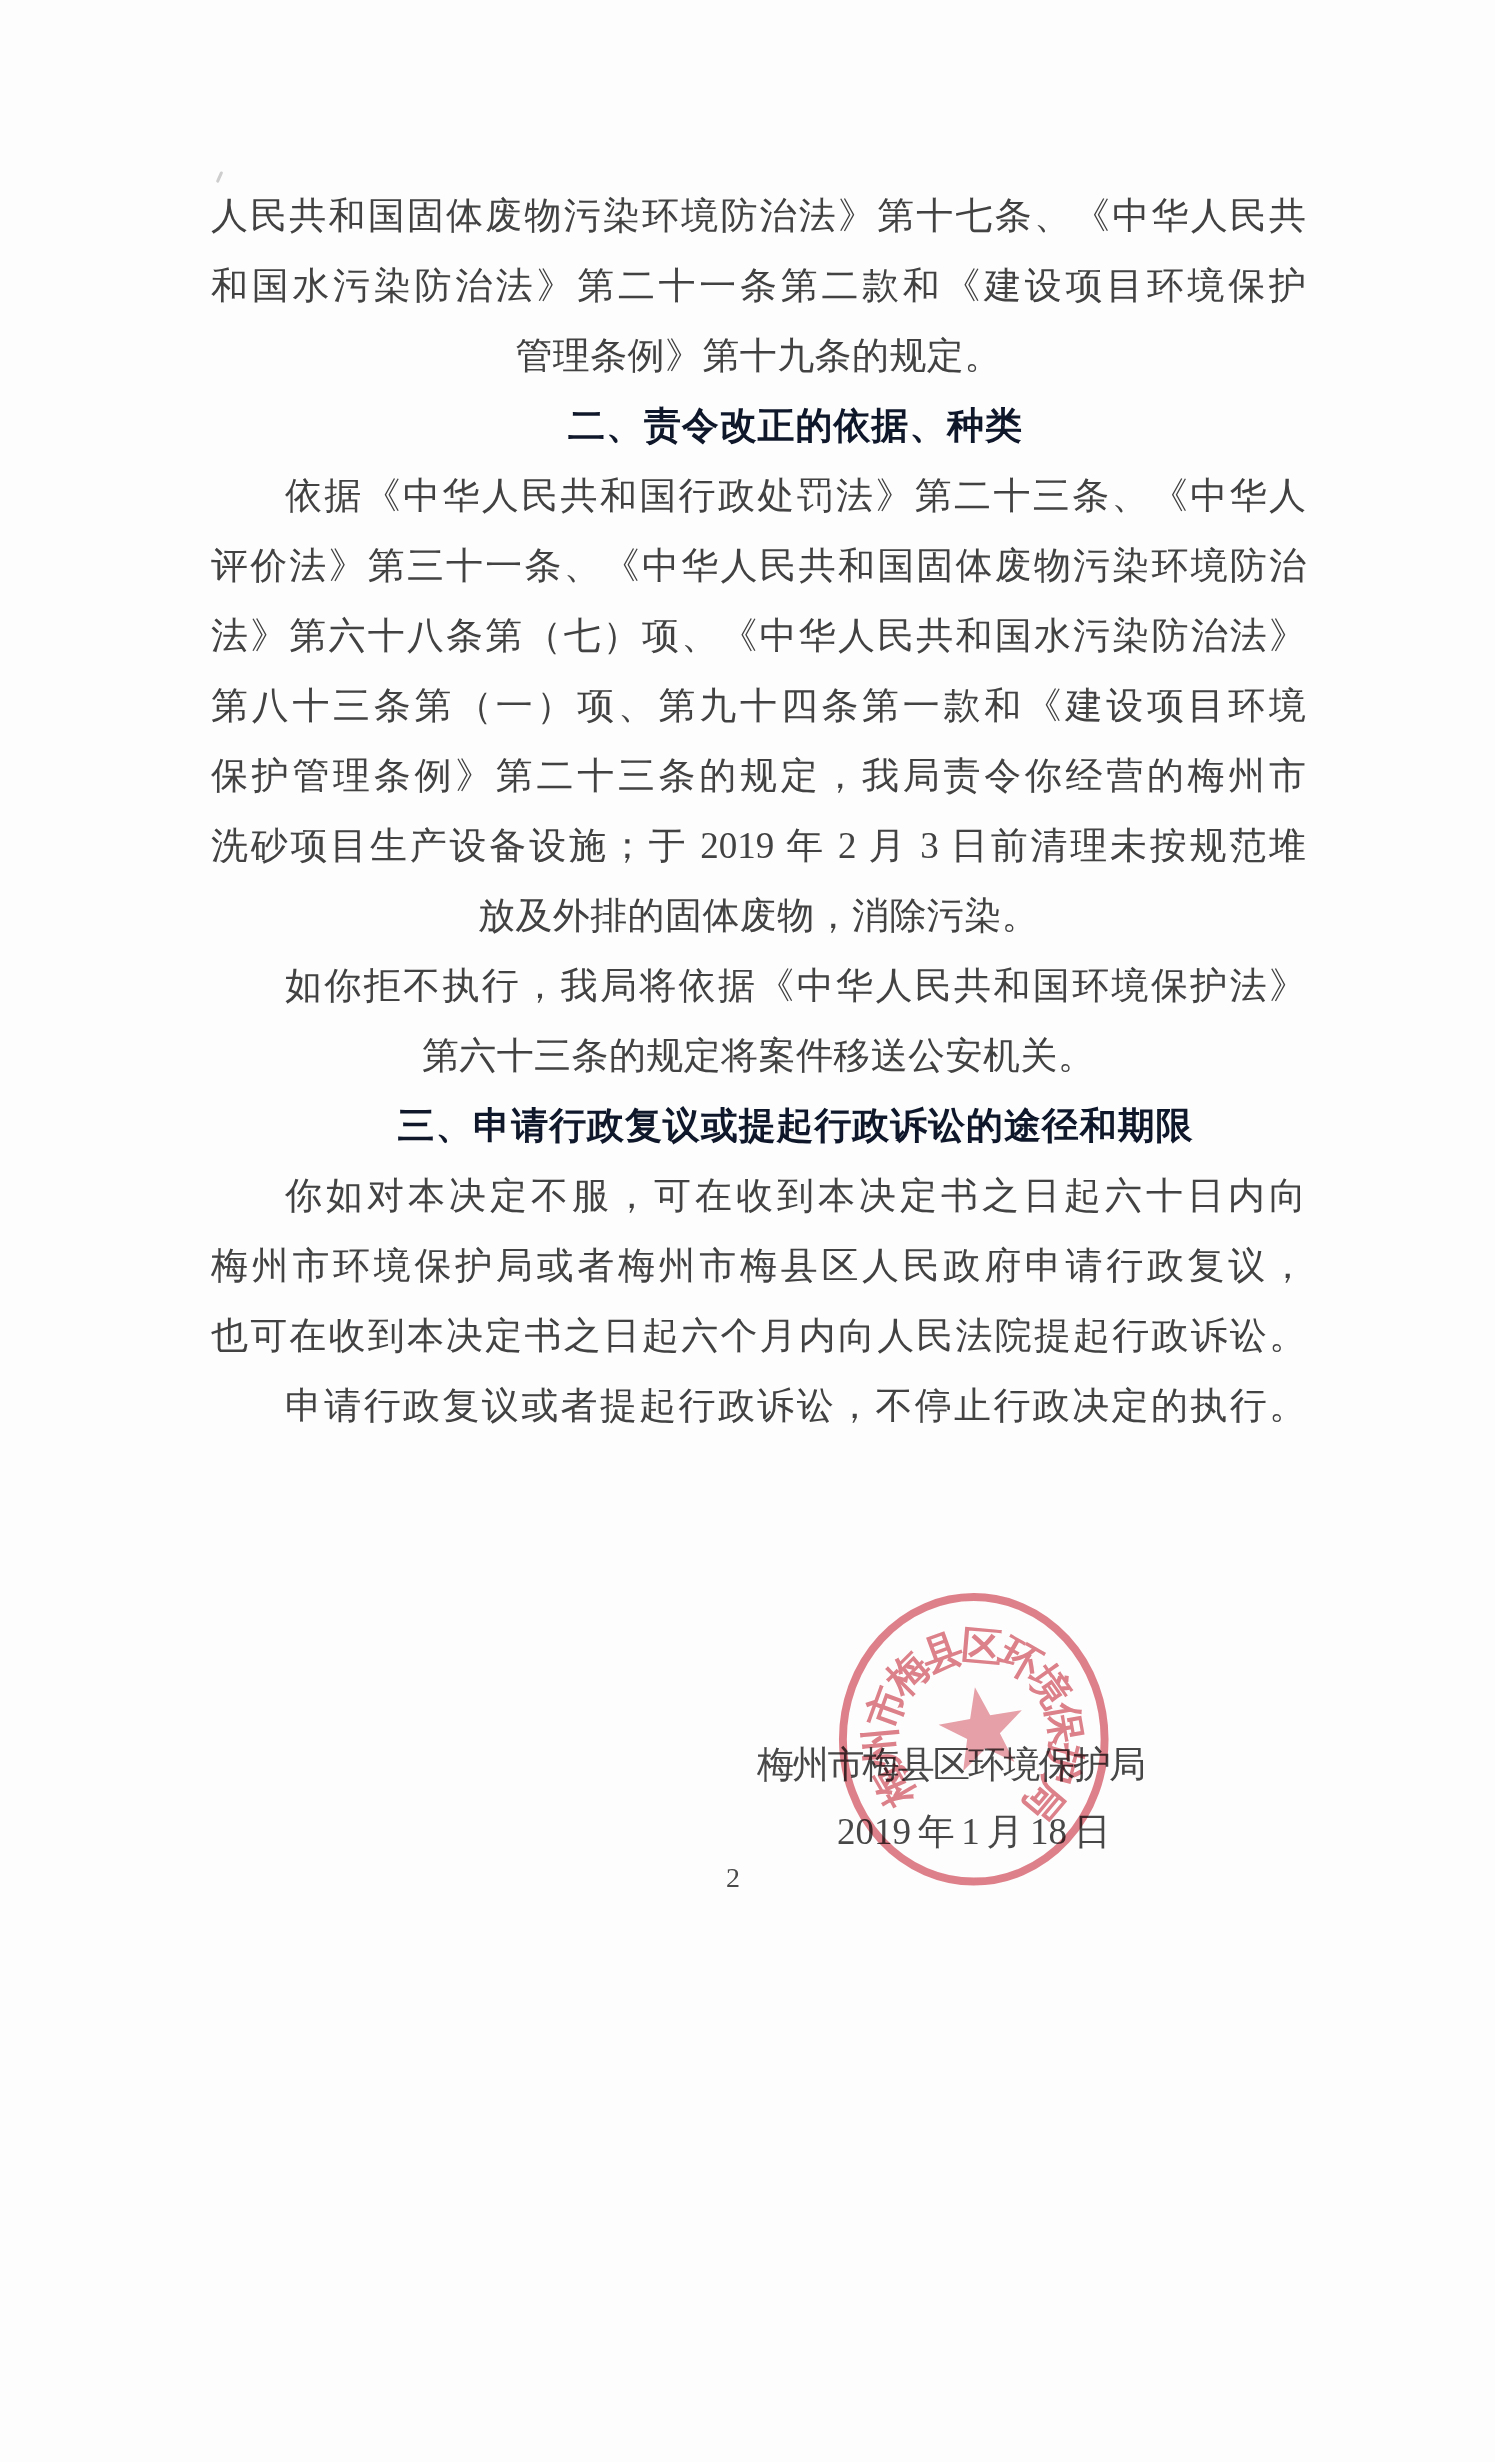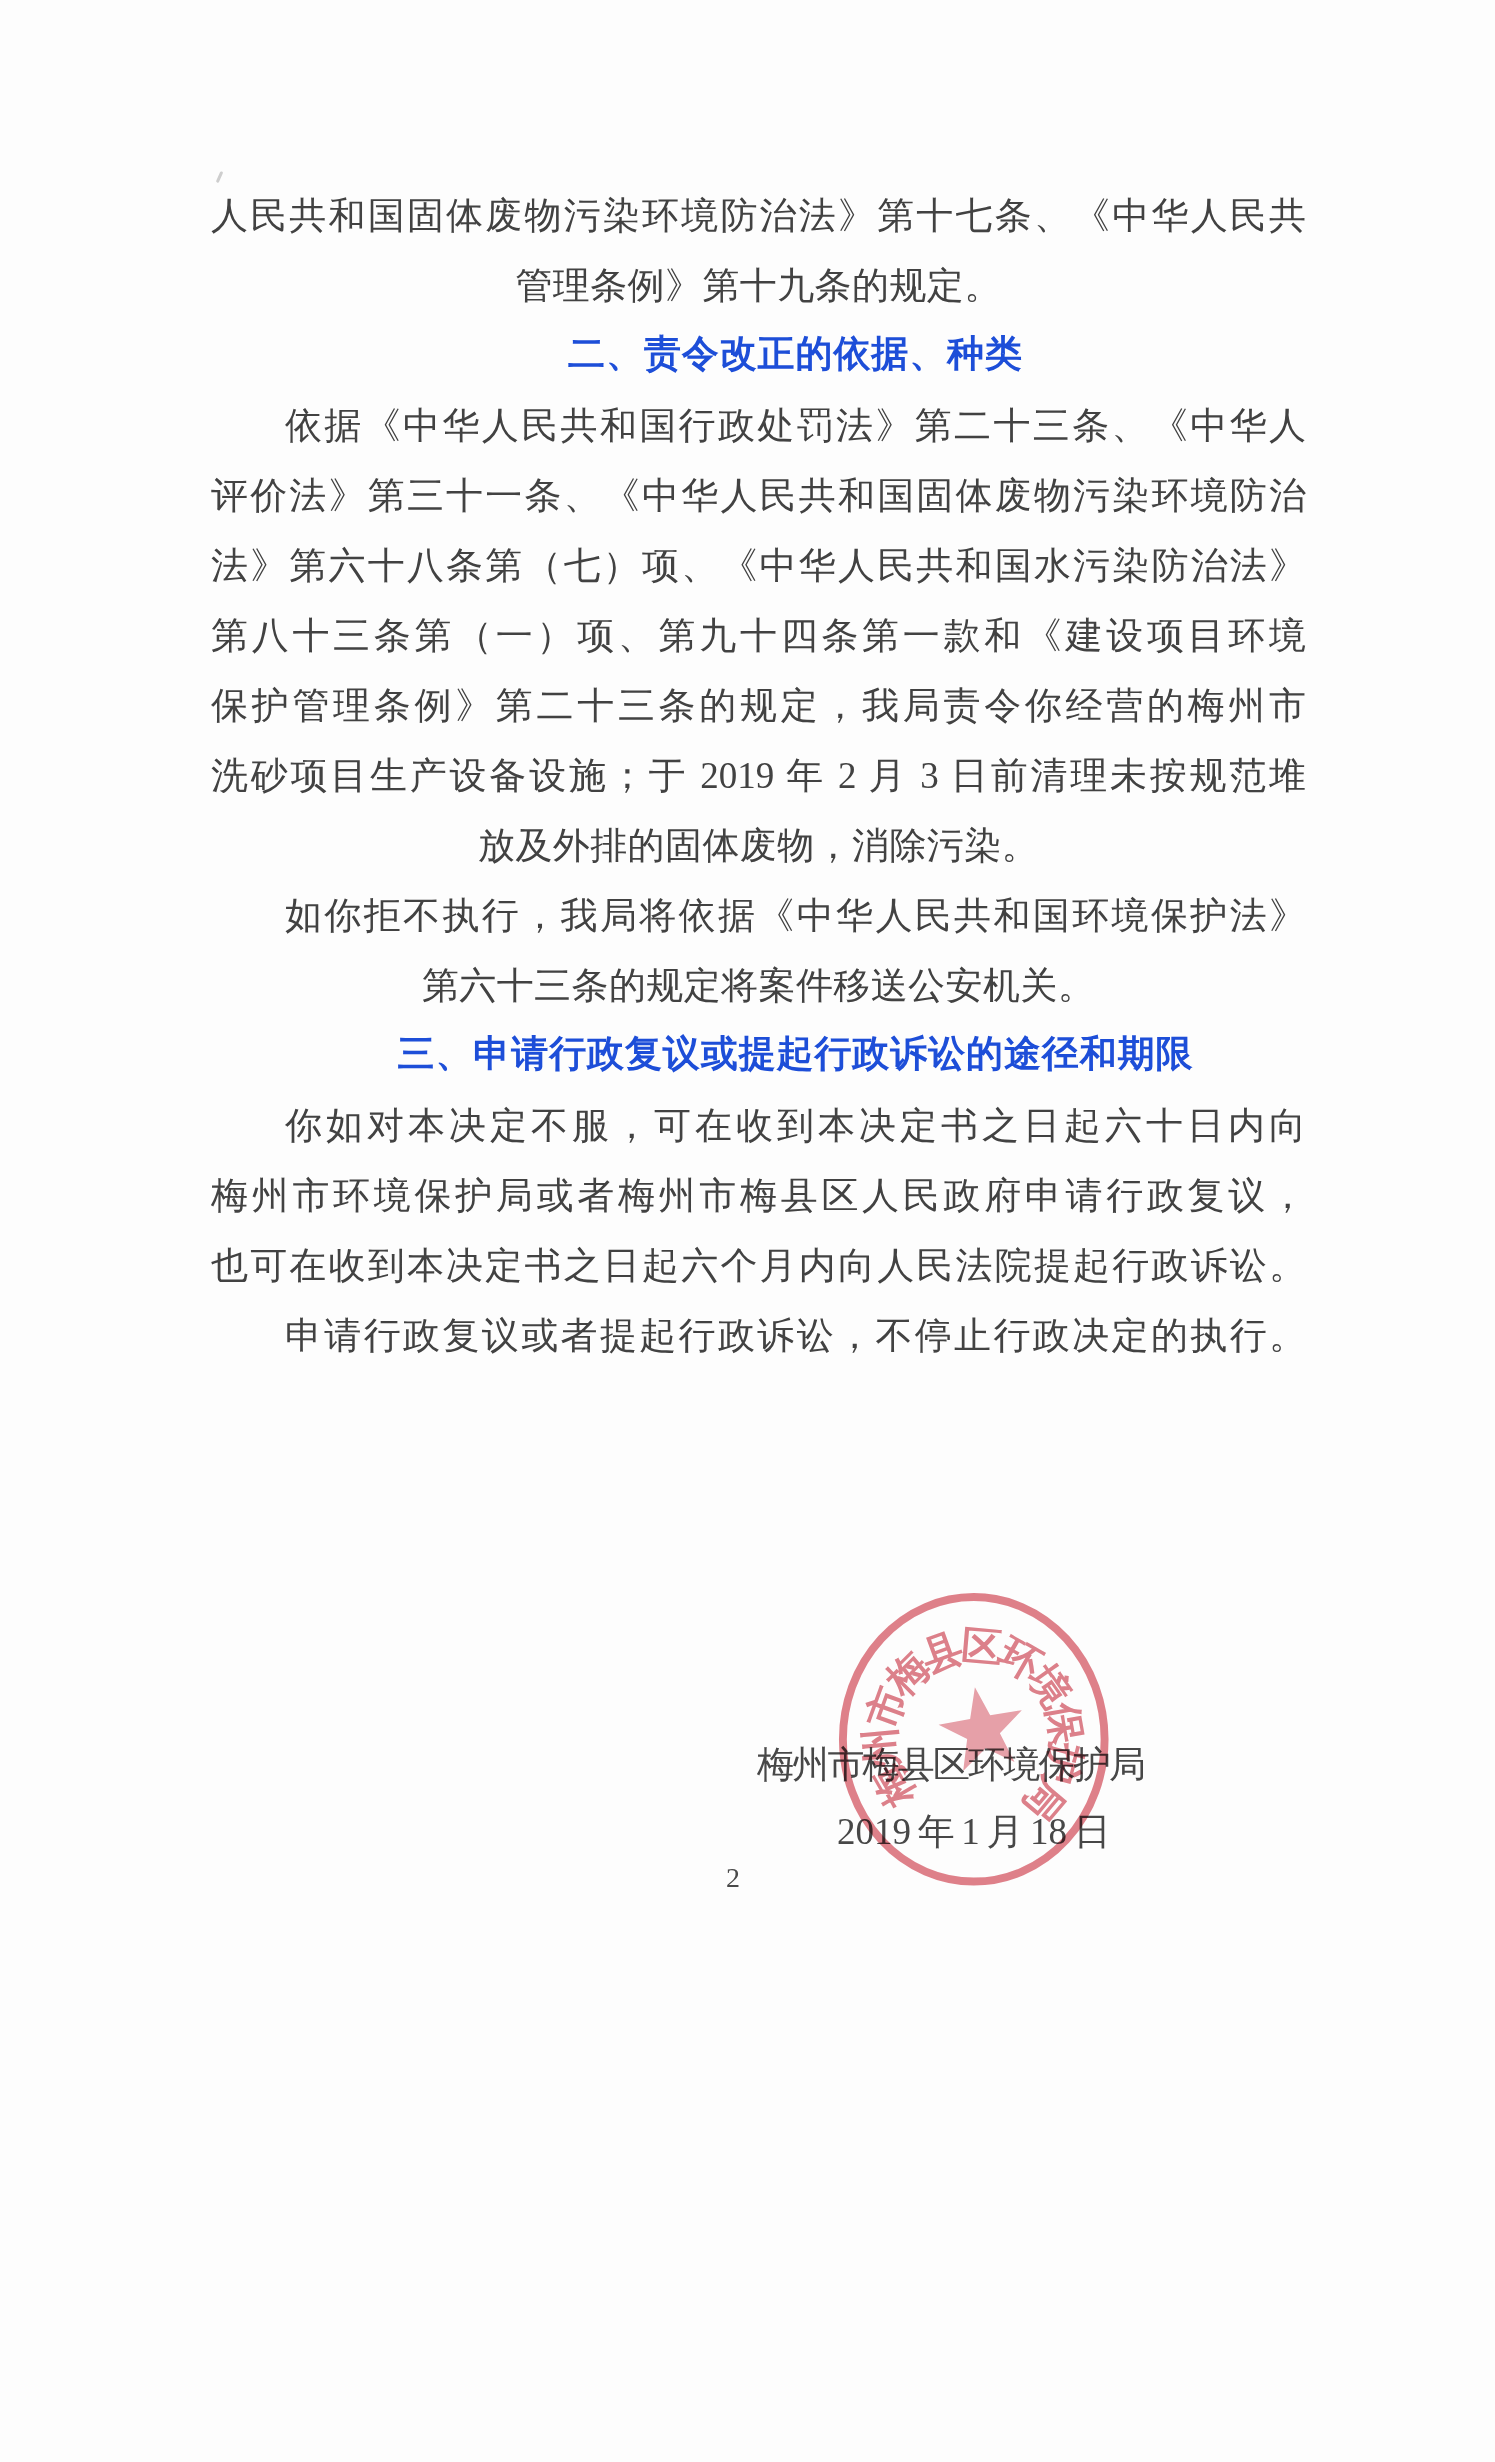--- a/index.html
+++ b/index.html
@@ -29,23 +29,23 @@
   }
   .ln.j {
     white-space: normal;
     text-align: justify;
     text-align-last: justify;
     text-justify: inter-character;
     letter-spacing: 0;
   }
   .ln.ind { padding-left: 74px; }
   .ln.hd {
-    font-family: Liberation Mono, monospace;
+    font-family: Liberation Sans, sans-serif;
     font-weight: 700;
-    color: #1d4ed8;
+    color: #0f172a;
     letter-spacing: 0.9px;
   }
   
   .signature {
     position: absolute;
     left: 757px;
     top: 1745px;
     font-size: 37px;
     line-height: 40px;
     letter-spacing: -1.8px;
@@ -104,20 +104,21 @@
 </style>
 </head>
 <body>
 
 <div class="page">
 
   <div class="speck"></div>
 
   <div class="textblock">
     <div class="ln j">人民共和国固体废物污染环境防治法》第十七条、《中华人民共</div>
+    <div class="ln j">和国水污染防治法》第二十一条第二款和《建设项目环境保护</div>
     <div class="ln">管理条例》第十九条的规定。</div>
     <div class="ln hd ind">二、责令改正的依据、种类</div>
     <div class="ln j ind">依据《中华人民共和国行政处罚法》第二十三条、《中华人</div>
     <div class="ln j">评价法》第三十一条、《中华人民共和国固体废物污染环境防治</div>
     <div class="ln j">法》第六十八条第（七）项、《中华人民共和国水污染防治法》</div>
     <div class="ln j">第八十三条第（一）项、第九十四条第一款和《建设项目环境</div>
     <div class="ln j">保护管理条例》第二十三条的规定，我局责令你经营的梅州市</div>
     <div class="ln j">洗砂项目生产设备设施；于 2019 年 2 月 3 日前清理未按规范堆</div>
     <div class="ln">放及外排的固体废物，消除污染。</div>
     <div class="ln j ind">如你拒不执行，我局将依据《中华人民共和国环境保护法》</div>

